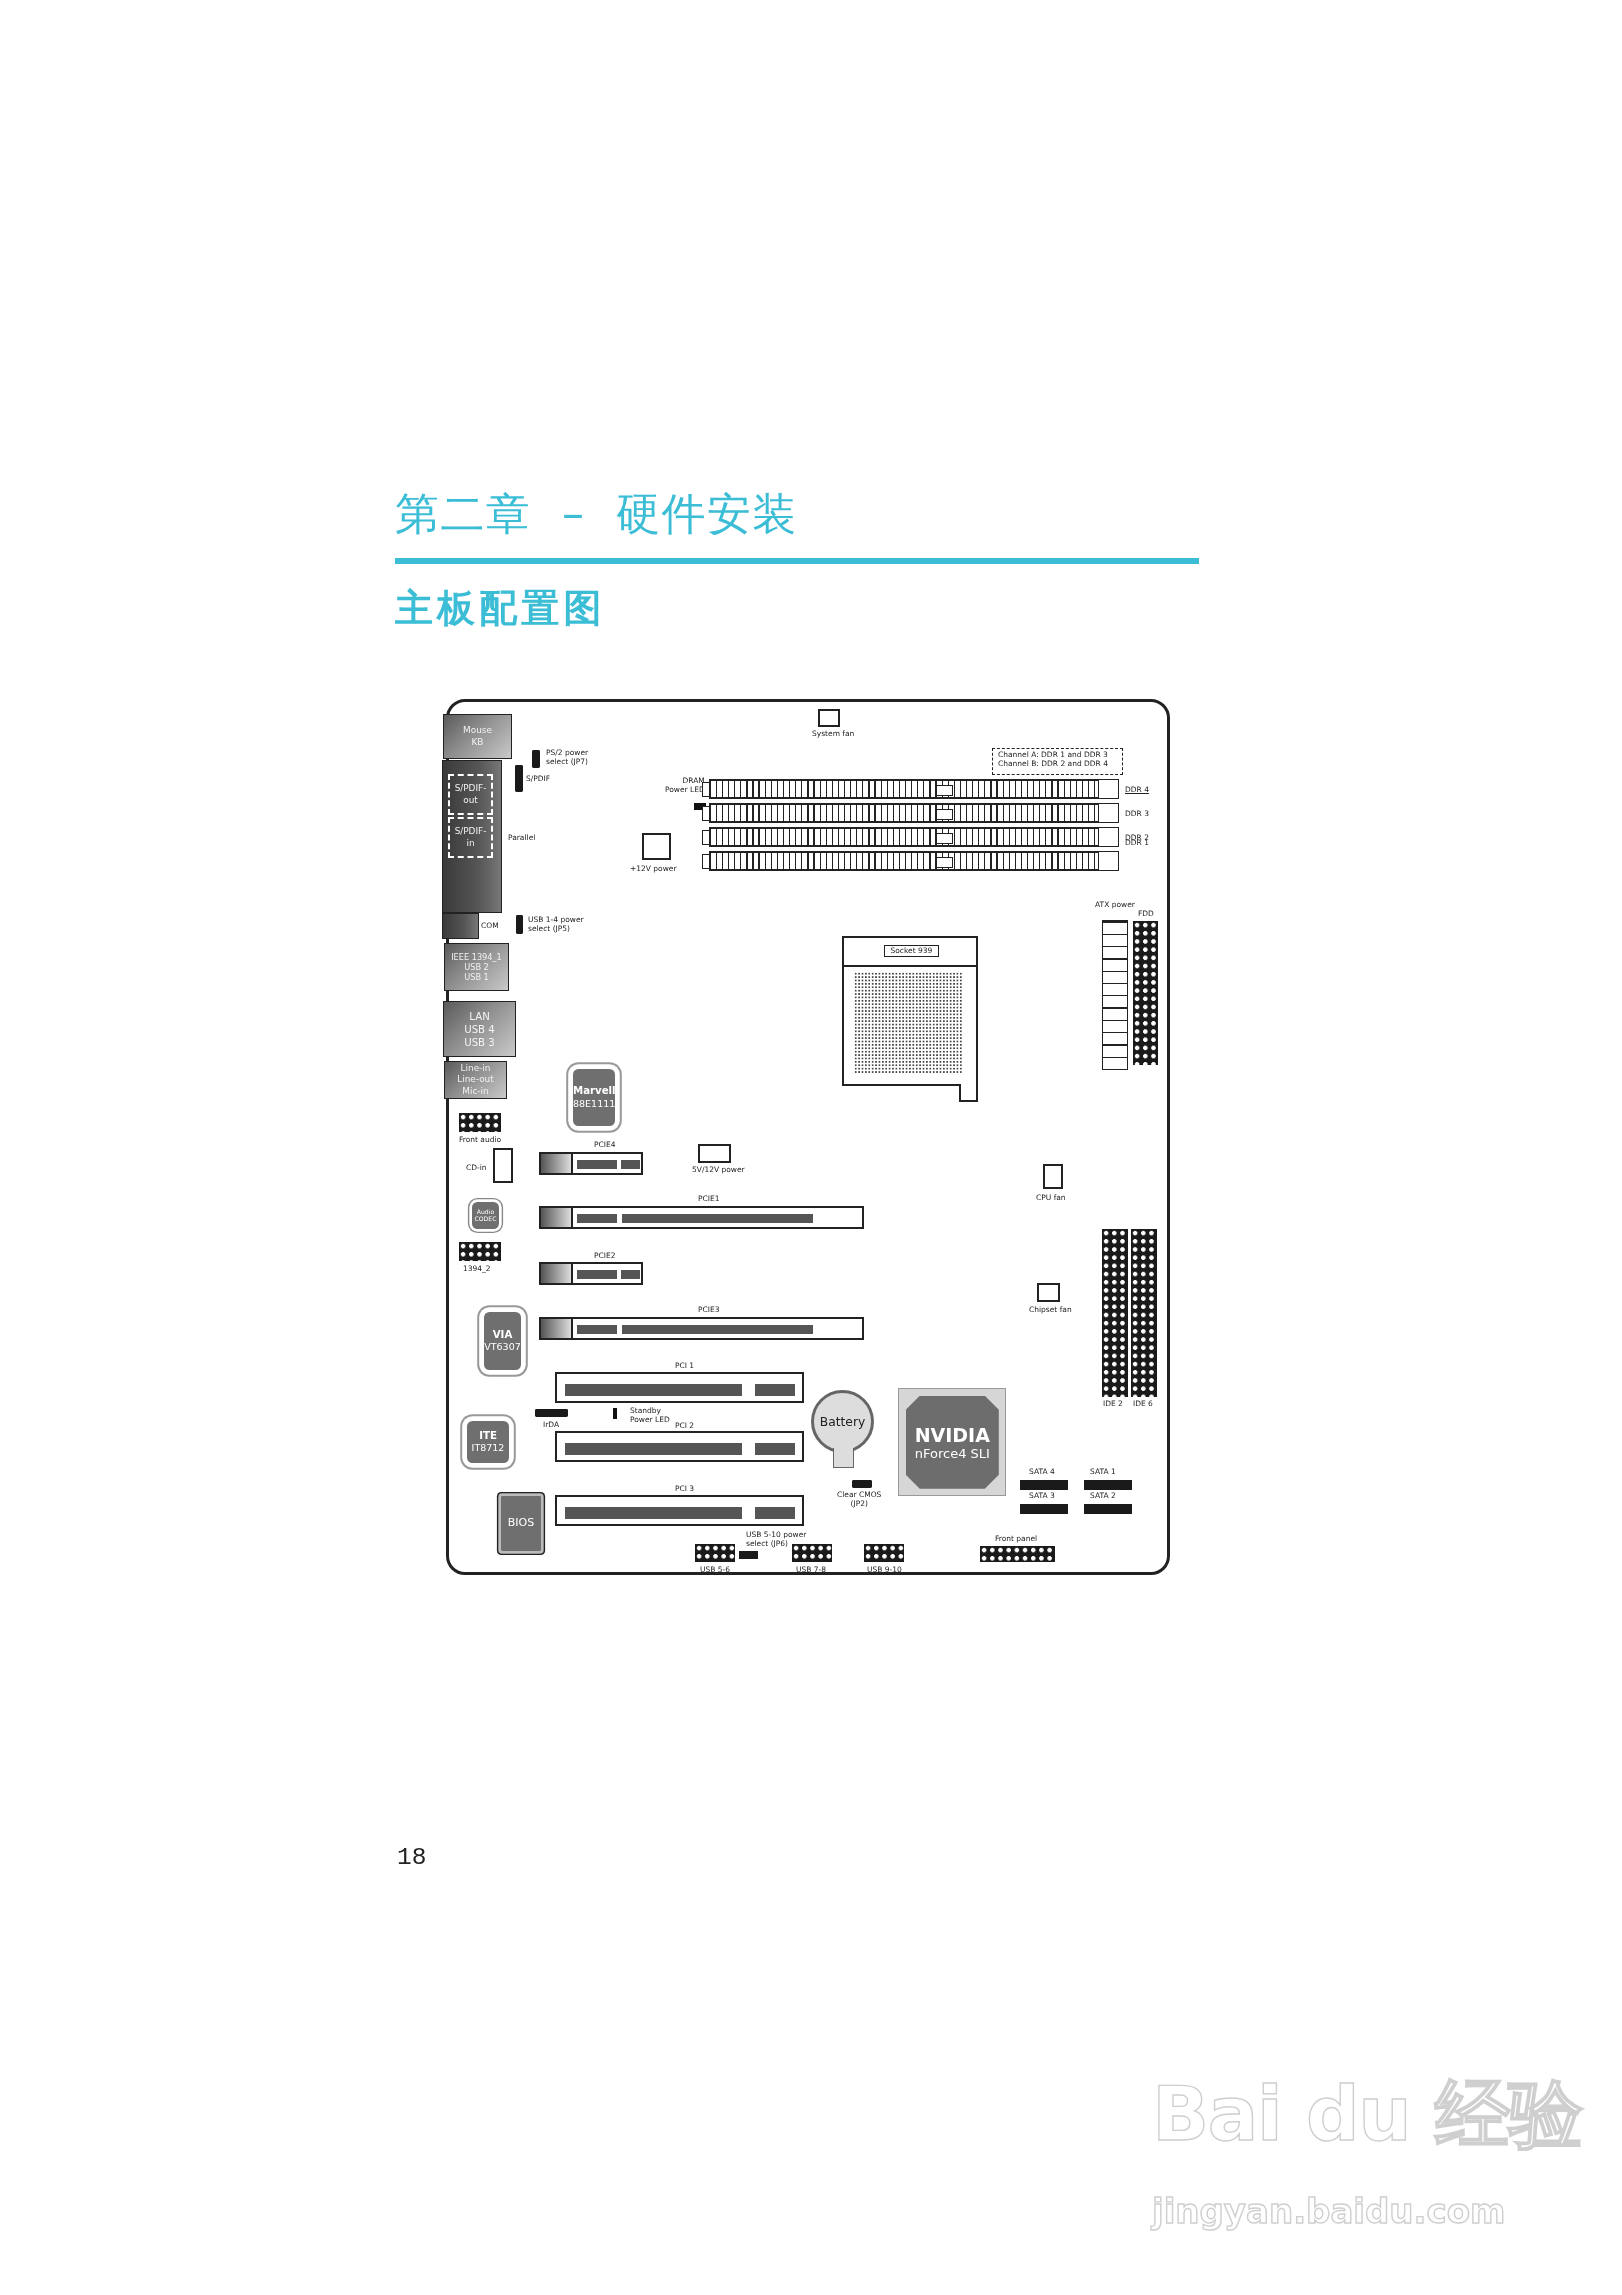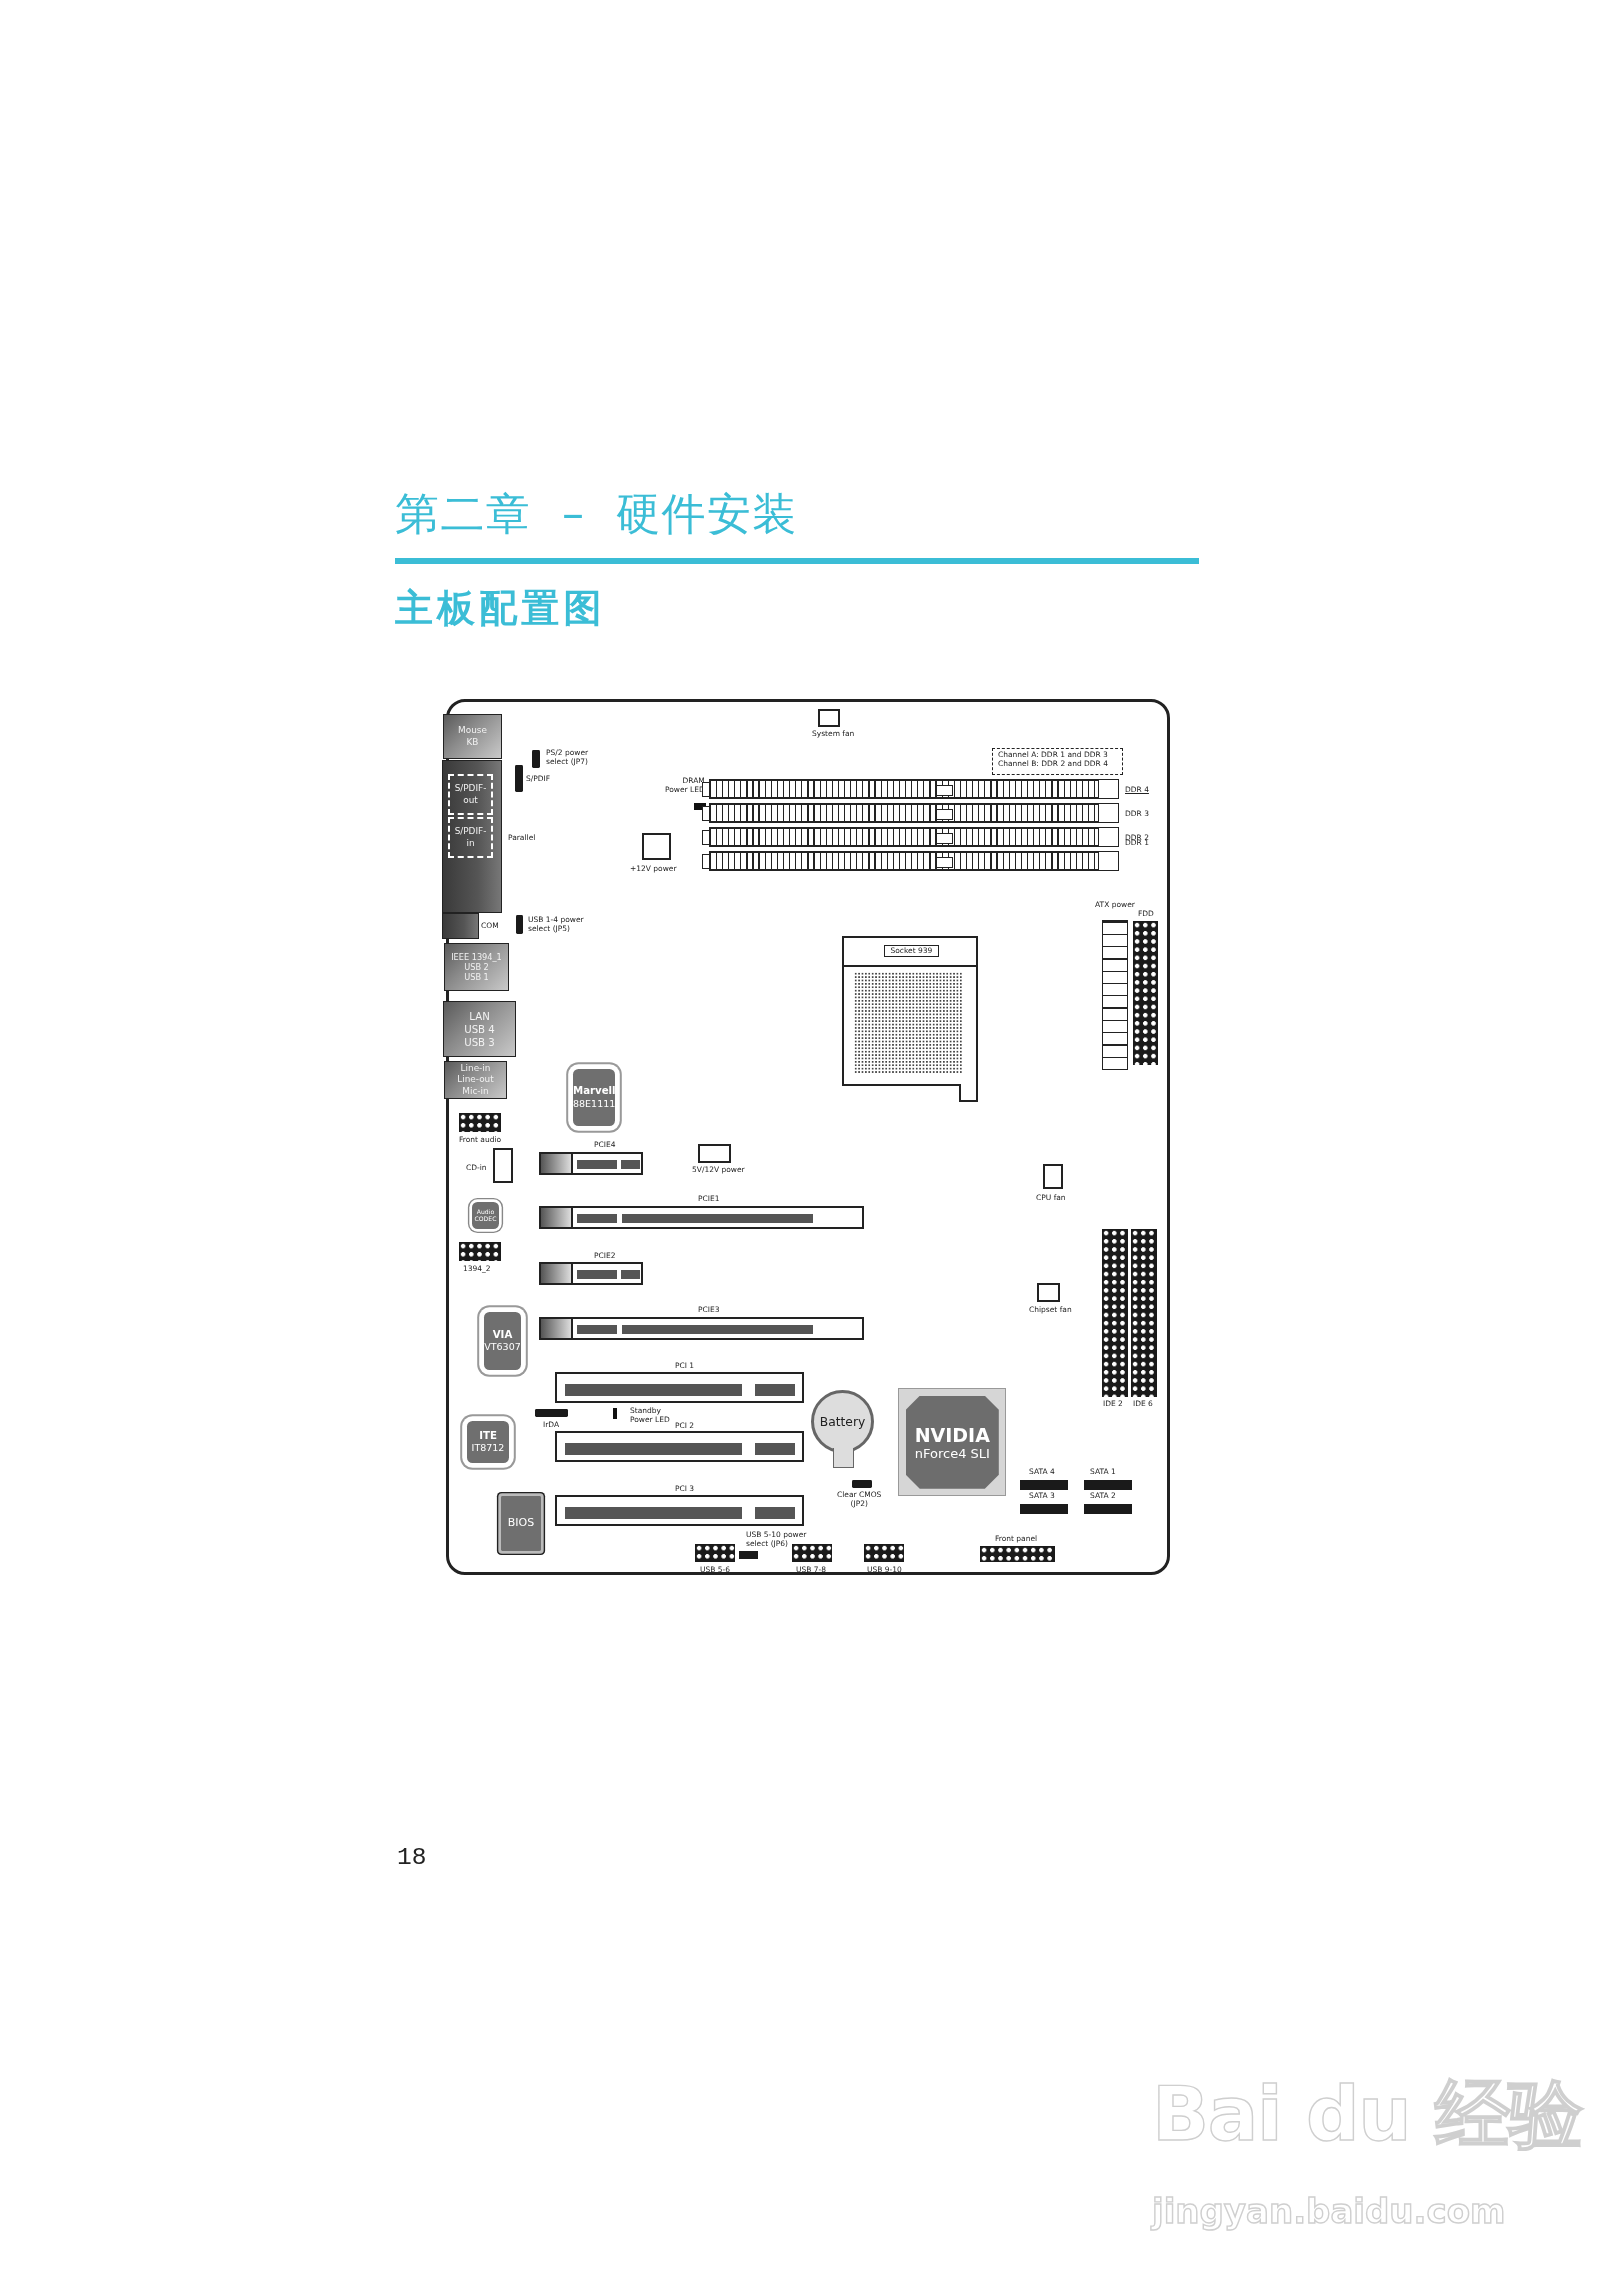--- a/index.html
+++ b/index.html
@@ -63,21 +63,21 @@
 </style>
 </head>
 <body>
 
 <div class="abs chapter-title">第二章  –  硬件安装</div>
 <div class="abs rule"></div>
 <div class="abs section-title">主板配置图</div>
 
 <div class="abs board"></div>
 
-<div class="io" style="left:443px;top:714px;width:59px;height:45px;">
+<div class="io" style="left:443px;top:714px;width:69px;height:45px;">
   <span>Mouse</span>
   <span>KB</span>
 </div>
 <div class="io dark" style="left:442px;top:760px;width:60px;height:153px;"></div>
 <div class="io dashed" style="left:448px;top:774px;width:45px;height:41px;background:transparent;">
   <span>S/PDIF-</span>
   <span>out</span>
 </div>
 <div class="io dashed" style="left:448px;top:817px;width:45px;height:41px;background:transparent;">
   <span>S/PDIF-</span>

